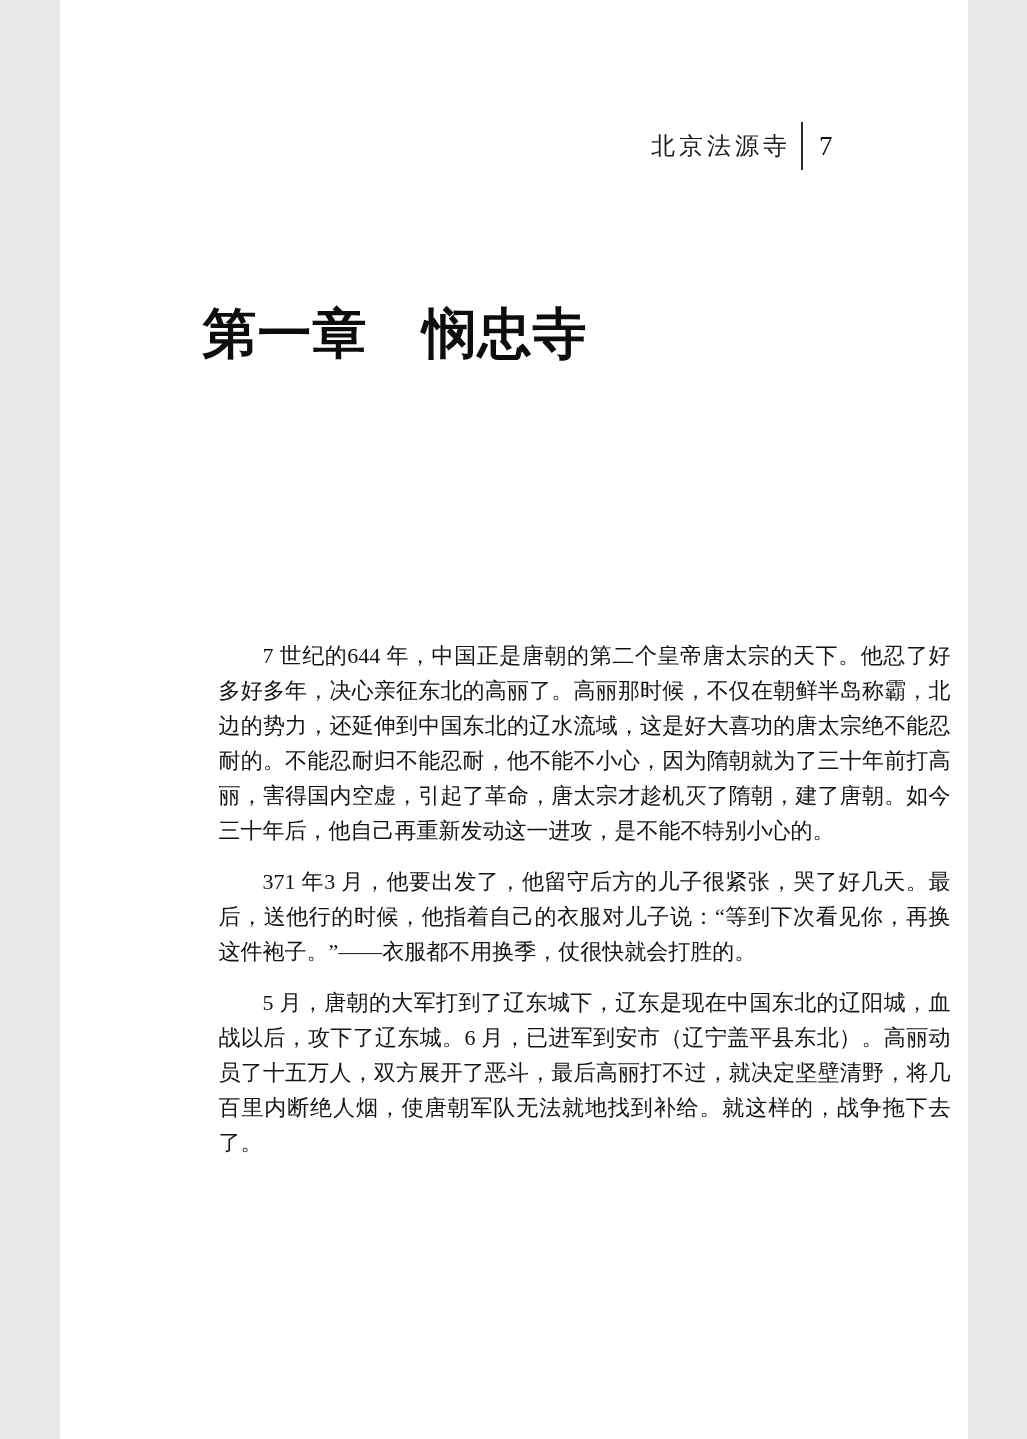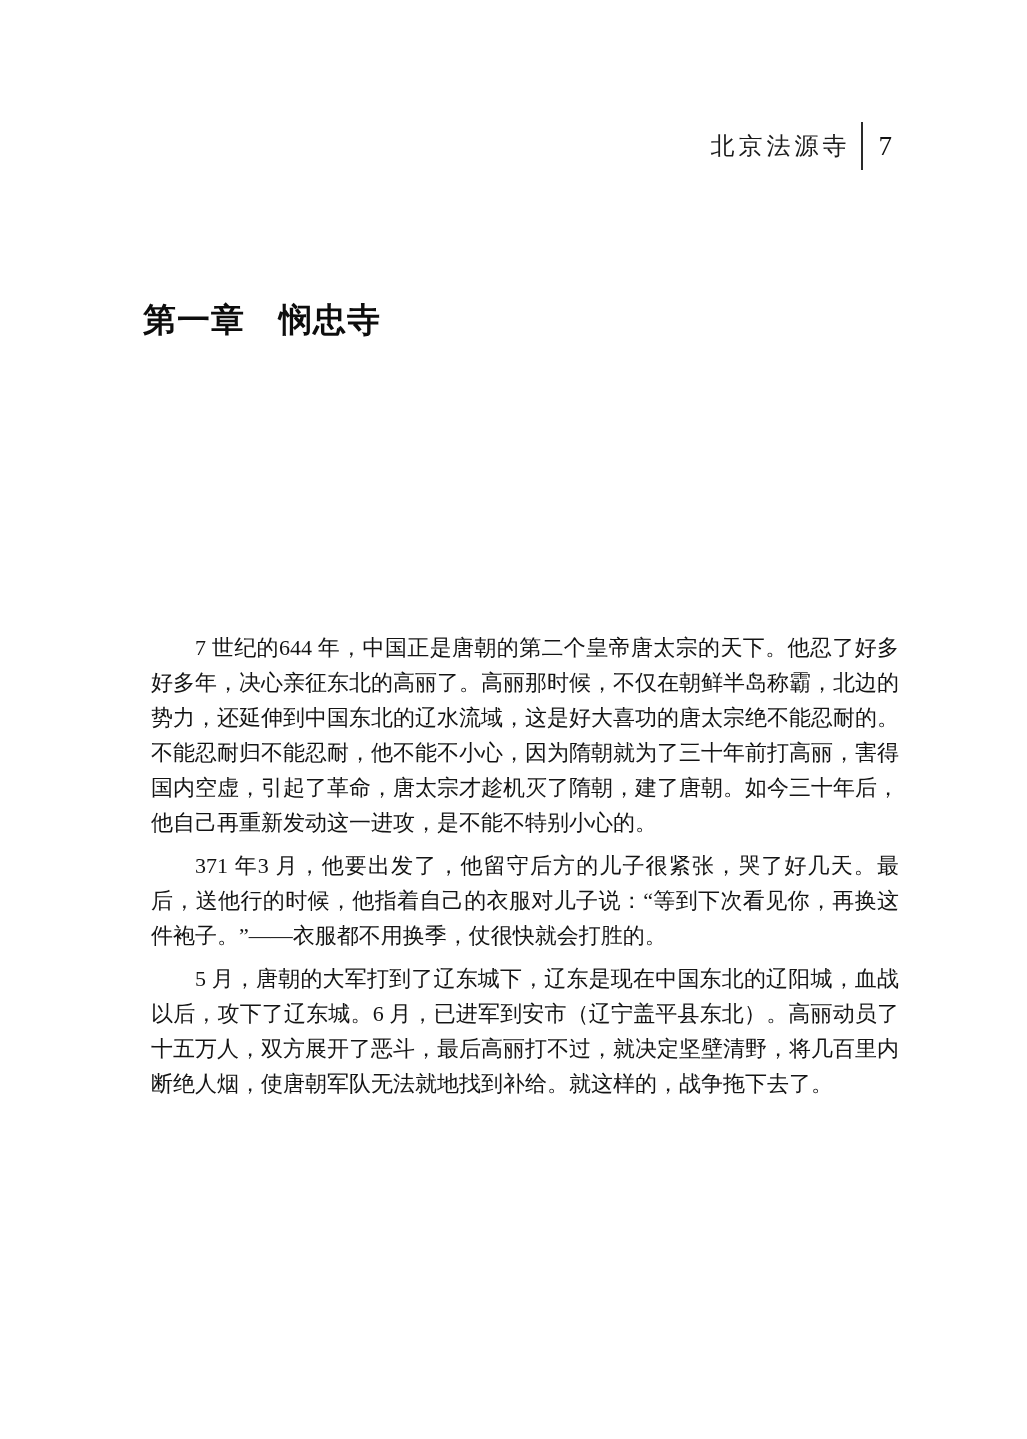--- a/index.html
+++ b/index.html
@@ -1,18 +1,18 @@
 <!DOCTYPE html>
 <html lang="zh"><head>
 <meta charset="utf-8">
 <style>
   html,body { margin:0; padding:0; background:#e8e8e8; }
   .page {
     position:relative;
-    width:1027px; height:1439px;
+    width:908px; height:1439px;
     background:#ffffff;
     margin:0 auto;
     color:#111;
     overflow:hidden;
   }
   
   .running-head {
     position:absolute;
     top:122px; right:135px;
     display:flex;
@@ -34,38 +34,38 @@
     font-family:"Liberation Serif","DejaVu Serif",serif;
     color:#111;
   }
   
   .chapter-title {
     position:absolute;
     left:143px; top:298px;
     margin:0;
     font-family:"Liberation Sans","DejaVu Sans",sans-serif;
     font-weight:bold;
-    font-size:33px;
+    font-size:54px;
     letter-spacing:1px;
     color:#0d0d0d;
     white-space:nowrap;
   }
   
   .body-text {
     position:absolute;
     left:143px; top:622px;
     width:764px;
     font-family:"Liberation Serif","DejaVu Serif",serif;
     font-size:22px;
     line-height:35px;
     color:#141414;
     text-align:justify;
   }
   .body-text p {
-    margin:8px;
+    margin:16px;
     text-indent:2em;
     overflow-wrap:break-word;
   }
 </style>
 </head>
 <body>
 
 <div class="page">
 
   <header class="running-head">

